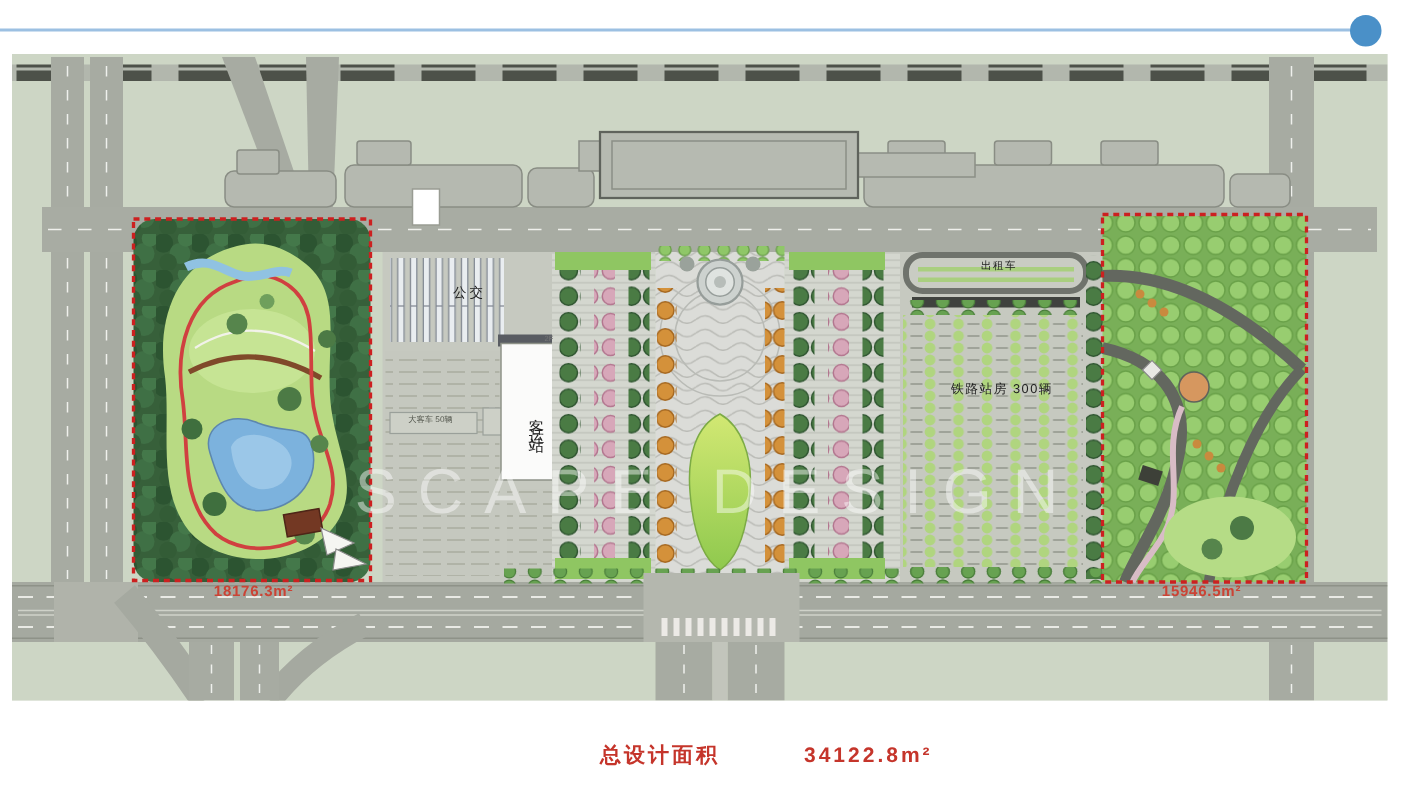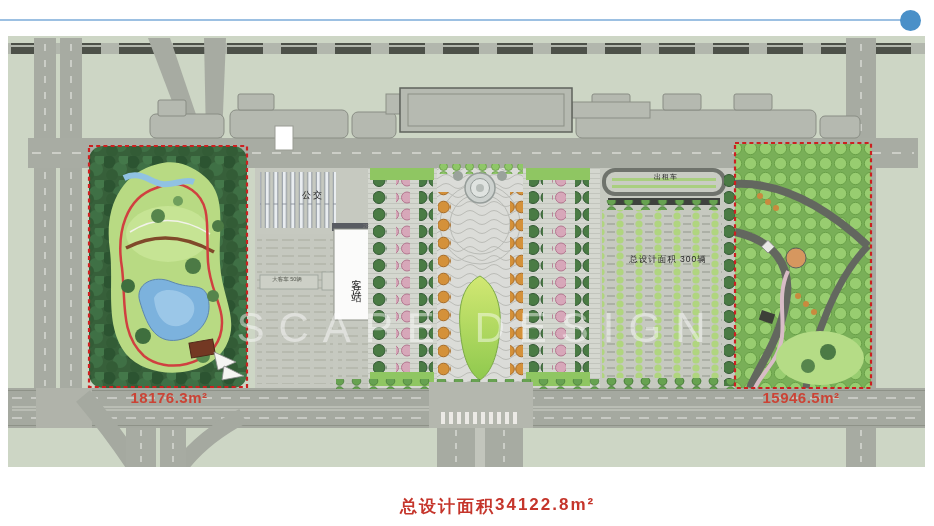--- a/index.html
+++ b/index.html
@@ -13,25 +13,25 @@
   .map svg{position:absolute;left:0;top:0;}
   .lbl{position:absolute;z-index:5;white-space:nowrap;}
   .lbl-station{left:398px;top:66px;width:160px;text-align:center;font-size:10px;letter-spacing:5px;color:#3c423d;}
   .lbl-bus{left:276px;top:153px;width:40px;text-align:right;font-size:9px;letter-spacing:2px;color:#222;}
   .lbl-terminal{left:340px;top:200px;width:16px;height:88px;writing-mode:vertical-rl;text-orientation:upright;
     font-size:10.5px;letter-spacing:6px;color:#222;text-align:center;}
   .lbl-2f{left:355px;top:187px;font-size:5px;color:#777;}
   .lbl-coach{left:248px;top:240px;width:62px;text-align:center;font-size:5.5px;color:#55584f;}
   .lbl-taxi{left:630px;top:136px;width:56px;text-align:center;font-size:7px;color:#222;letter-spacing:1px;}
   .lbl-parking{left:592px;top:218px;width:136px;text-align:center;font-size:8.5px;letter-spacing:1px;color:#1f1f1f;}
-  .lbl-area{font-size:15px;font-weight:bold;color:#cb4335;text-align:center;letter-spacing:0.5px;}
+  .lbl-area{font-size:10px;font-weight:bold;color:#cb4335;text-align:center;letter-spacing:0.5px;}
   .lbl-area-w{left:105px;top:353px;width:112px;}
   .lbl-area-e{left:737px;top:353px;width:112px;text-align:center;}
-  .caption{position:absolute;left:400px;top:495px;display:flex;
-    font-size:17px;font-weight:bold;color:#c5352b;letter-spacing:2px;}
+  .caption{position:absolute;left:400px;top:495px;display:flex;gap:56px;
+    font-size:14px;font-weight:bold;color:#c5352b;letter-spacing:2px;}
 </style>
 </head>
 <body>
 
 <div class="hdr-line"></div>
 <div class="hdr-dot"></div>
 
 <div class="map">
 <svg width="917" height="431" viewBox="0 0 917 431">
   <defs>
@@ -276,21 +276,21 @@
   <rect x="727" y="107" width="136" height="245" fill="none" stroke-width="2.2" stroke-dasharray="4 3.2" stroke="#cc2020"></rect>
 
   <text x="470" y="306" text-anchor="middle" font-size="42" letter-spacing="14" fill="#ffffff" opacity="0.45">SCAPE DESIGN</text>
 </svg>
 
   <div class="lbl lbl-bus">公交</div>
   <div class="lbl lbl-terminal">客运站</div>
   <div class="lbl lbl-2f">2F</div>
   <div class="lbl lbl-coach">大客车 50辆</div>
   <div class="lbl lbl-taxi">出租车</div>
-  <div class="lbl lbl-parking">总设计面积 300辆</div>
+  <div class="lbl lbl-parking">铁路站房 300辆</div>
   <div class="lbl lbl-area lbl-area-w">18176.3m²</div>
   <div class="lbl lbl-area lbl-area-e">15946.5m²</div>
 </div>
 
 <div class="caption">
   <span>总设计面积</span>
   <span>34122.8m²</span>
 </div>
 
 </body></html>

